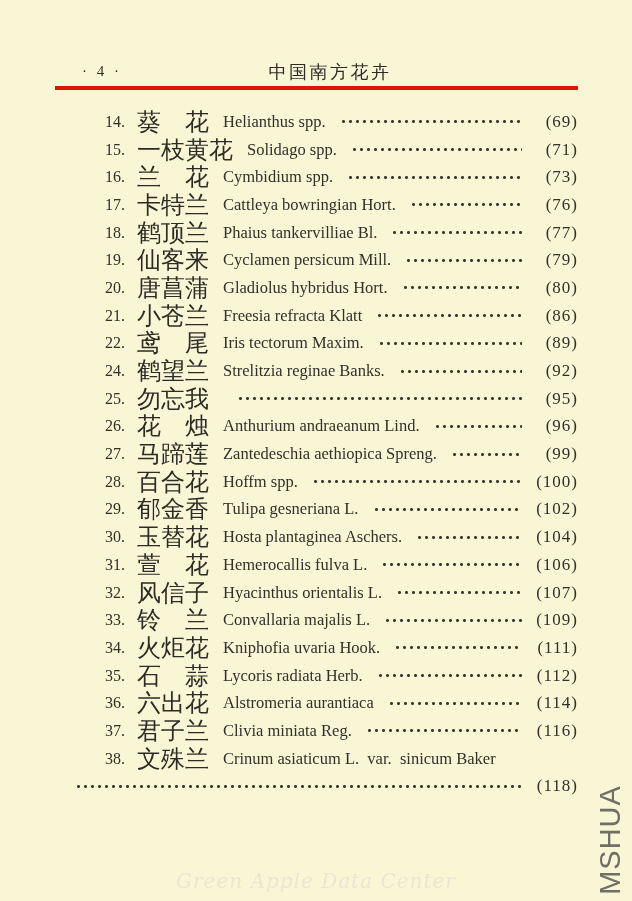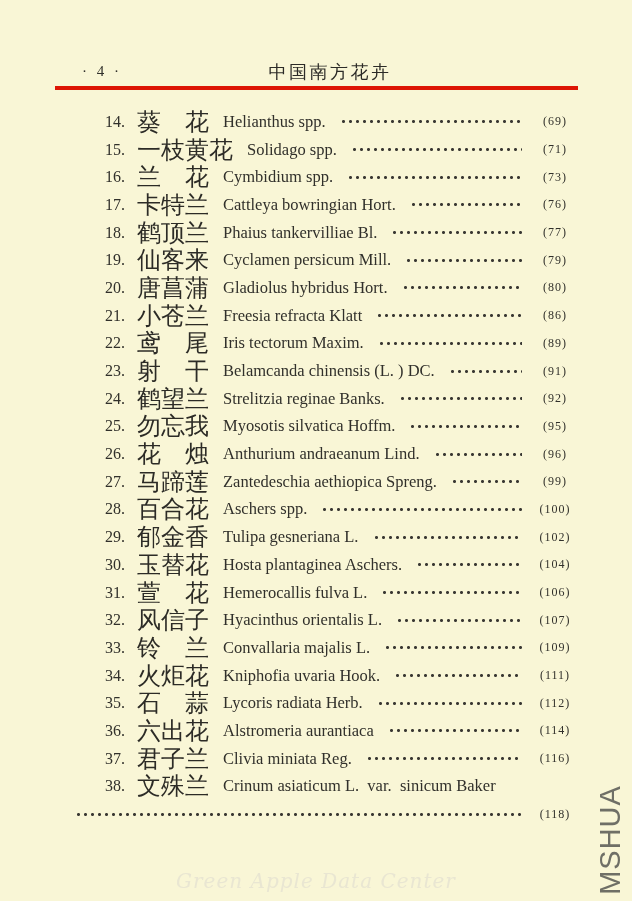--- a/index.html
+++ b/index.html
@@ -40,22 +40,22 @@
   .leader {
     flex: 1; align-self: stretch; min-width: 0;
     margin: 0 10px 0 14px;
     background-image: radial-gradient(circle, #3a3833 1.3px, rgba(0,0,0,0) 1.6px);
     background-size: 7px 7px;
     background-repeat: repeat-x;
     background-position: left center;
   }
   .row.cont .leader { margin-left: 0; }
   .pnum {
-    flex: none; width: 46px; text-align: center;
-    font-size: 12px; letter-spacing: 1px;
+    flex: none; width: 46px; text-align: right;
+    font-size: 17px; letter-spacing: 1px;
   }
   .wm-bottom {
     position: absolute; top: 869px; left: 0; right: 0;
     text-align: center; font-style: italic;
     font-family: "DejaVu Serif", serif;
     font-size: 20px; letter-spacing: 1px; color: #e9e6d2;
   }
   .wm-side {
     position: absolute; left: 610px; top: 840px;
     transform: translate(-50%, -50%) rotate(-90deg);
@@ -131,58 +131,50 @@
         <span class="pnum">(86)</span>
       </div>
       <div class="row">
         <span class="num">22.</span>
         <span class="cname">鸢　尾</span>
         <span class="latin">Iris tectorum Maxim.</span>
         <div class="leader"></div>
         <span class="pnum">(89)</span>
       </div>
       <div class="row">
-        <span class="num">23.</span>
-        <span class="cname">射　干</span>
-        <span class="latin">Belamcanda chinensis (L. ) DC.</span>
-        <div class="leader"></div>
-        <span class="pnum">(91)</span>
-      </div>
-      <div class="row">
         <span class="num">24.</span>
         <span class="cname">鹤望兰</span>
         <span class="latin">Strelitzia reginae Banks.</span>
         <div class="leader"></div>
         <span class="pnum">(92)</span>
       </div>
       <div class="row">
         <span class="num">25.</span>
         <span class="cname">勿忘我</span>
-        <span class="latin">Myosotis silvatica Hoffm.</span>
         <div class="leader"></div>
         <span class="pnum">(95)</span>
       </div>
       <div class="row">
         <span class="num">26.</span>
         <span class="cname">花　烛</span>
         <span class="latin">Anthurium andraeanum Lind.</span>
         <div class="leader"></div>
         <span class="pnum">(96)</span>
       </div>
       <div class="row">
         <span class="num">27.</span>
         <span class="cname">马蹄莲</span>
         <span class="latin">Zantedeschia aethiopica Spreng.</span>
         <div class="leader"></div>
         <span class="pnum">(99)</span>
       </div>
       <div class="row">
         <span class="num">28.</span>
         <span class="cname">百合花</span>
-        <span class="latin">Aschers spp.</span>
+        <span class="latin">Hoffm spp.</span>
         <div class="leader"></div>
         <span class="pnum">(100)</span>
       </div>
       <div class="row">
         <span class="num">29.</span>
         <span class="cname">郁金香</span>
         <span class="latin">Tulipa gesneriana L.</span>
         <div class="leader"></div>
         <span class="pnum">(102)</span>
       </div>

